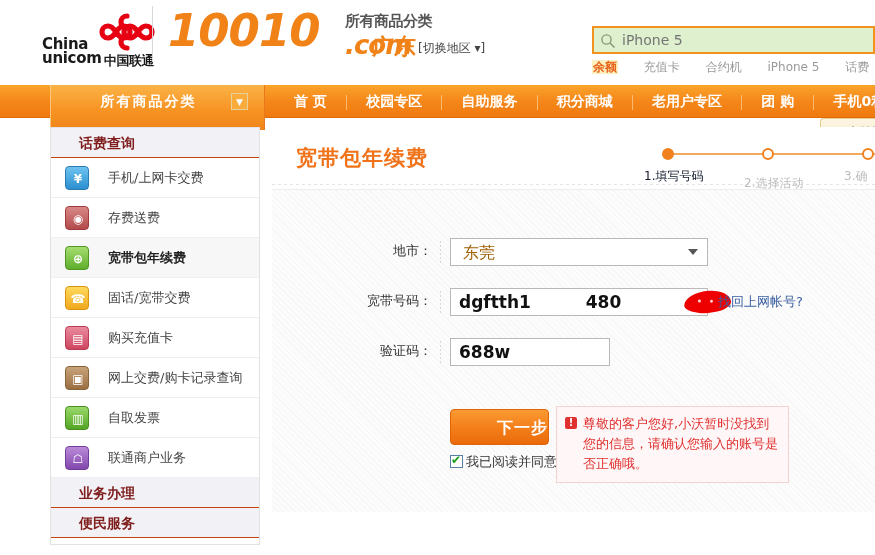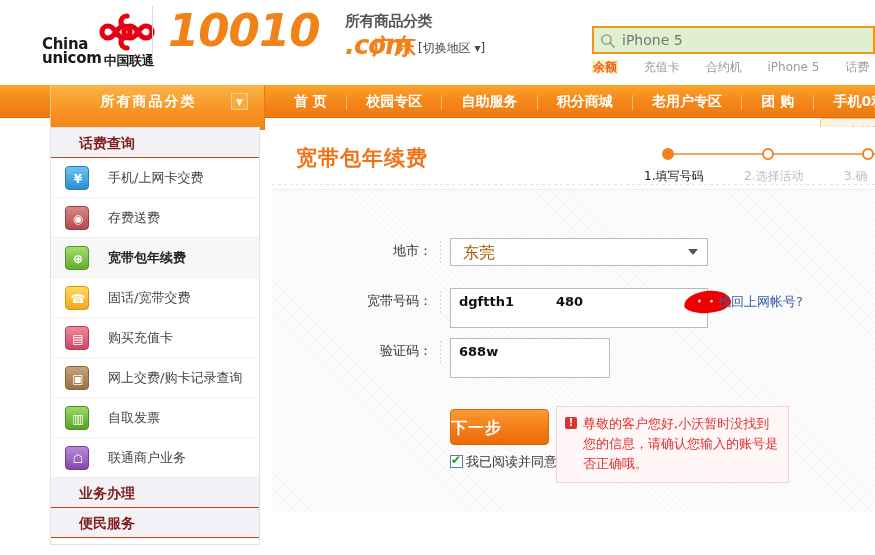--- a/index.html
+++ b/index.html
@@ -194,24 +194,24 @@
     position:absolute; left:178px; width:258px; height:28px;
     border:1px solid #b9b9b9; background:#fff;
     font-size:16px; color:#a16207; line-height:27px; padding-left:12px;
   }
   .f-select .arrow {
     position:absolute; right:9px; top:10px;
     width:0;height:0;border-left:5px solid transparent;border-right:5px solid transparent;
     border-top:6px solid #555;
   }
   .f-input {
-    position:absolute; left:178px; height:40px;
+    position:absolute; left:178px; height:28px;
     border:1px solid #b9b9b9; background:#fff; outline:0;
     font-family:"DejaVu Sans","Liberation Sans",sans-serif;
-    font-size:13px; font-weight:bold; color:#111; padding-left:8px;
+    font-size:17px; font-weight:bold; color:#111; padding-left:8px;
   }
   .f-link {
     position:absolute; font-size:13px; color:#3a5fa0; line-height:28px;
   }
   .redact {
     position:absolute; left:233px; top:2px; width:47px; height:22px;
     background:#ee0000;
     border-radius:55% 45% 50% 50% / 60% 55% 45% 40%;
     transform:rotate(-4deg);
   }
@@ -233,21 +233,21 @@
   }
   .agree-txt { font-size:13px; color:#333; }
   .agree-link { font-size:13px; color:#3a7bbf; }
 
   
   .next-btn {
     position:absolute; left:450px; top:409px; width:99px; height:36px;
     background:linear-gradient(to bottom,#fb9a33 0%,#f4801a 50%,#ea6a0a 100%);
     border:1px solid #df6506; border-radius:4px;
     color:#fff; font-size:16px; font-weight:bold; letter-spacing:1px;
-    line-height:35px; text-align:left;
+    line-height:35px; text-align:right;
   }
 
   
   .err-box {
     position:absolute; left:556px; top:406px; width:233px; min-height:64px;
     background:#fff7f7; border:1px solid #f3d2d2;
     padding:7px 8px 8px 26px;
   }
   .err-ico {
     position:absolute; left:8px; top:10px; width:12px; height:12px;
@@ -393,21 +393,21 @@
 
   <div class="page-title">宽带包年续费</div>
   <div class="title-rule"></div>
 
   <div id="steps">
     <div class="step-line"></div>
     <div class="step-dot done" style="left:18px;"></div>
     <div class="step-dot" style="left:118px;"></div>
     <div class="step-dot" style="left:218px;"></div>
     <div class="step-label cur" style="left:0px;">1.填写号码</div>
-    <div class="step-label off" style="left:100px;">2.选择活动</div>
+    <div class="step-label off" style="left:100px;margin-top:7px;">2.选择活动</div>
     <div class="step-label off" style="left:200px;">3.确</div>
   </div>
 
   <div id="form-panel">
 
     <div class="f-row" style="top:48px;">
       <div class="f-label">地市：</div>
       <div class="f-dotline"></div>
       <div class="f-select">
         <span>东莞</span>

